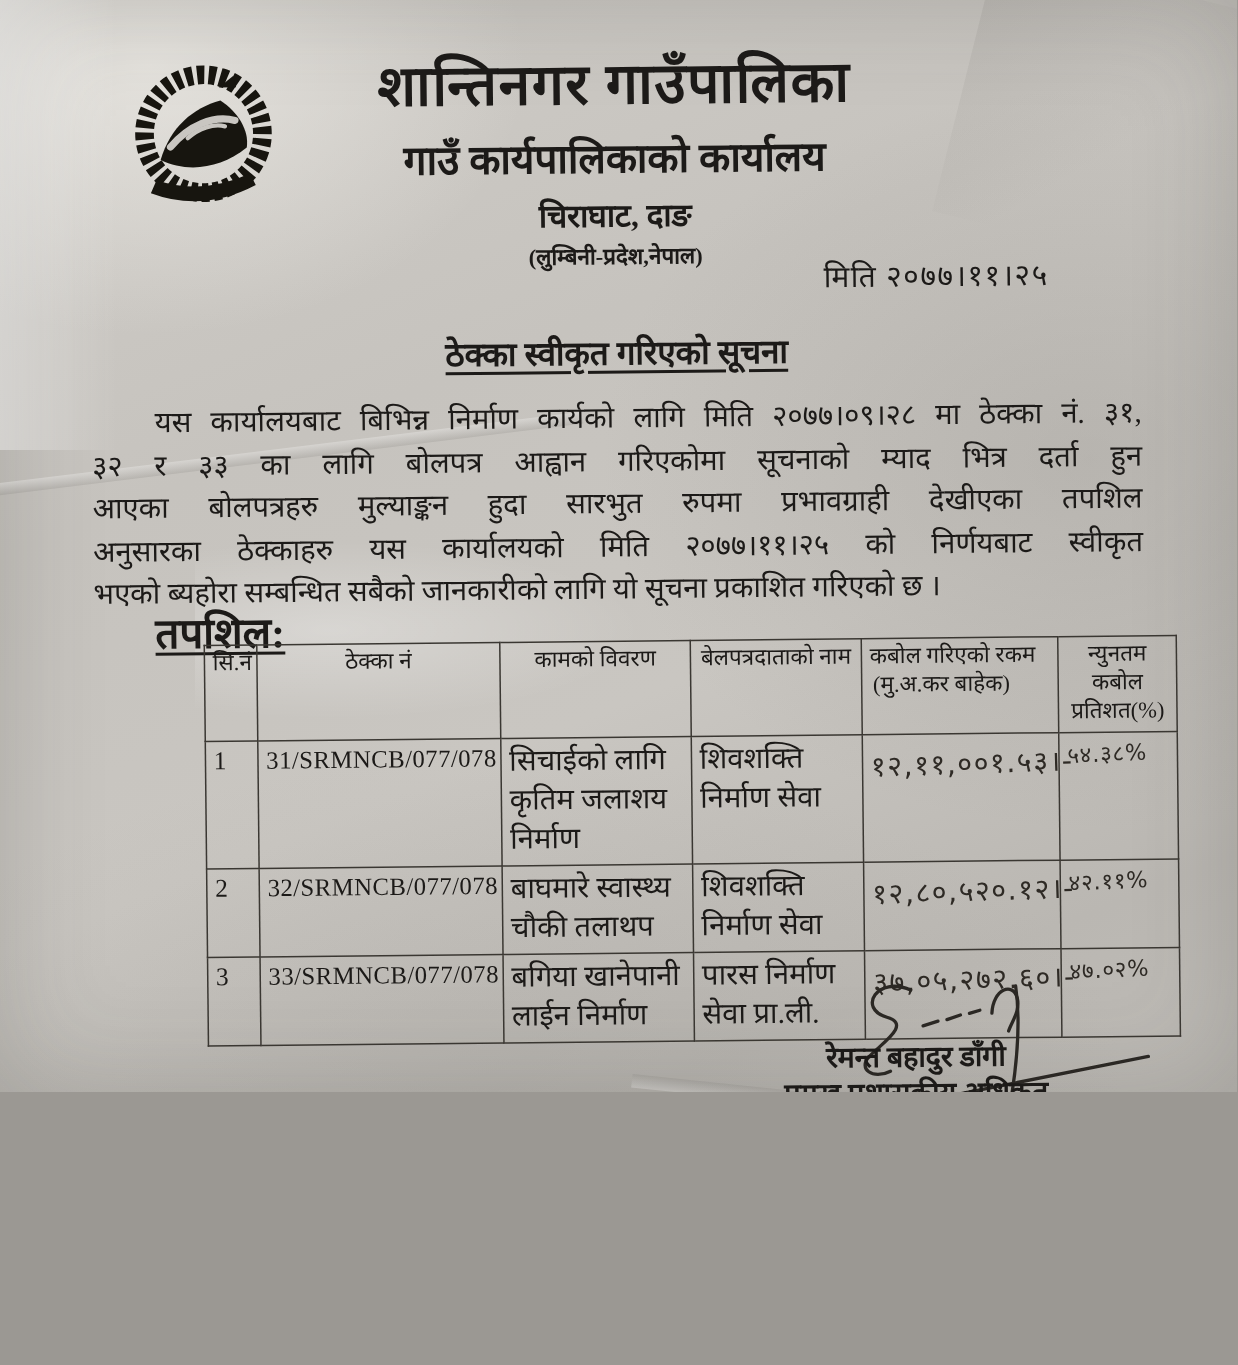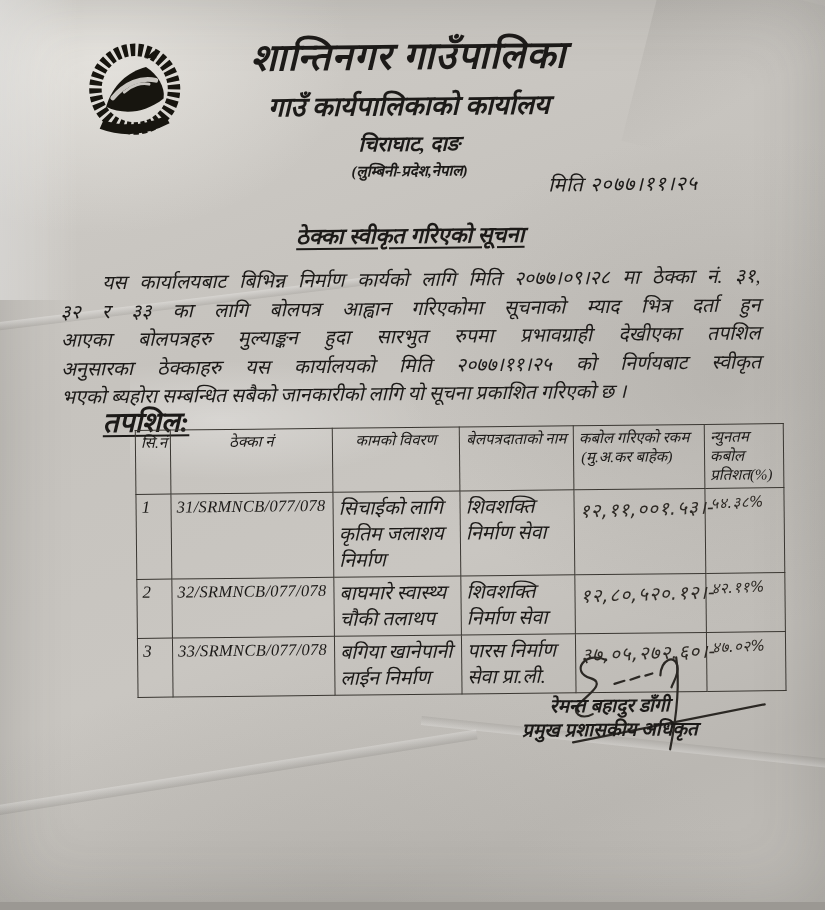--- a/index.html
+++ b/index.html
@@ -2,29 +2,28 @@
 <html><head>
 <meta charset="utf-8">
 <style>
   html,body{margin:0;padding:0;}
   body{
     width:825px;height:910px;overflow:hidden;
     font-family:"Liberation Serif", serif;
     background:#9b9893;
   }
   .paper{
-    position:relative;width:825px;height:902px;overflow:hidden;
+    position:relative;width:825px;height:728px;overflow:hidden;
     background:
       radial-gradient(ellipse 420px 300px at 12% 6%, rgba(236,234,229,.75) 0%, rgba(236,234,229,0) 60%),
       radial-gradient(ellipse 500px 380px at 88% 42%, rgba(150,147,142,.35) 0%, rgba(150,147,142,0) 65%),
       radial-gradient(ellipse 600px 300px at 40% 98%, rgba(168,165,160,.30) 0%, rgba(168,165,160,0) 70%),
       linear-gradient(158deg,#d0cdc8 0%,#c6c3be 35%,#c9c6c1 60%,#bab7b2 85%,#bfbcb7 100%);
     box-shadow: inset 0 0 70px rgba(60,58,54,.22);
     color:#1c1a18;
-    font-style:italic;
   }
   .crease{position:absolute;pointer-events:none;}
   .c1{left:0;top:0;width:78px;height:300px;background:linear-gradient(90deg,rgba(255,255,255,.38),rgba(255,255,255,0));}
   .c2{left:-30px;top:300px;width:420px;height:8px;transform:rotate(-7deg);background:linear-gradient(180deg,rgba(255,255,255,.28),rgba(90,88,84,.14));}
   .c3{left:-40px;top:770px;width:520px;height:10px;transform:rotate(-9deg);background:linear-gradient(180deg,rgba(255,255,255,.25),rgba(90,88,84,.16));}
   .c4{left:420px;top:740px;width:460px;height:9px;transform:rotate(6deg);background:linear-gradient(180deg,rgba(90,88,84,.12),rgba(255,255,255,.22));}
   .c5{left:640px;top:-10px;width:220px;height:180px;transform:rotate(14deg);background:linear-gradient(135deg,rgba(120,117,112,.18),rgba(120,117,112,0) 55%);}
   .c6{left:130px;top:360px;width:300px;height:120px;background:radial-gradient(ellipse at 30% 50%,rgba(255,255,255,.30),rgba(255,255,255,0) 70%);}
 
   .doc{position:absolute;inset:0;transform:rotate(-0.6deg);}
@@ -123,21 +122,21 @@
       <thead>
         <tr style="height:60px">
           <th><span>सि.नं</span></th>
           <th><span>ठेक्का नं</span></th>
           <th><span>कामको विवरण</span></th>
           <th><span>बेलपत्रदाताको नाम</span></th>
           <th style="text-align:left">
             <span>कबोल गरिएको रकम</span>
             <span class="th-sub">(मु.अ.कर बाहेक)</span>
           </th>
-          <th style="text-align:left"><span>न्युनतम कबोल प्रतिशत(%)</span></th>
+          <th style="text-align:center"><span>न्युनतम कबोल प्रतिशत(%)</span></th>
         </tr>
       </thead>
       <tbody>
         <tr style="height:75px">
           <td class="cell-sn">1</td>
           <td class="cell-contract">31/SRMNCB/077/078</td>
           <td class="cell-dev">सिचाईको लागि कृतिम जलाशय निर्माण</td>
           <td class="cell-dev">शिवशक्ति निर्माण सेवा</td>
           <td><span class="hand cell-amount">१२,११,००१.५३।-</span></td>
           <td><span class="hand cell-pct">५४.३८%</span></td>

